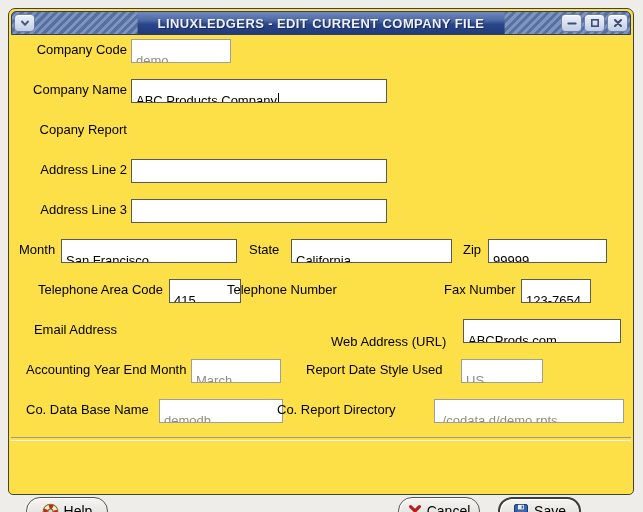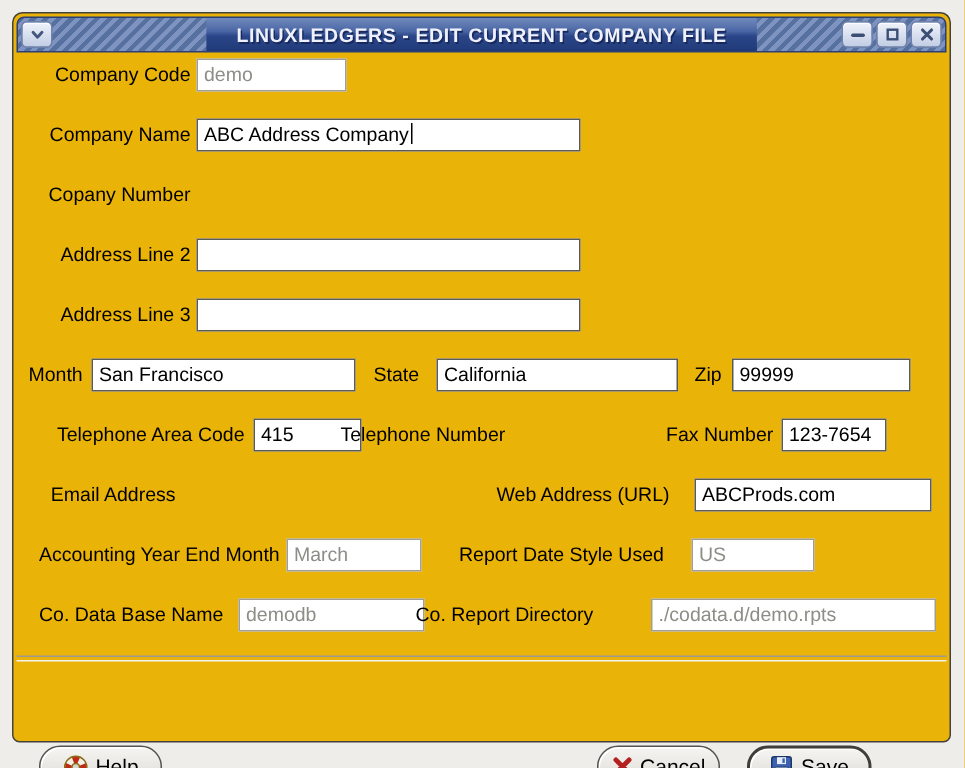--- a/index.html
+++ b/index.html
@@ -6,21 +6,21 @@
   body{
     width:643px;height:512px;
     background:#eeedea;
     font-family:"Liberation Sans", sans-serif;
     position:relative;
     overflow:hidden;
   }
   
   .window{
     position:absolute;left:8px;top:8px;width:626px;height:487px;
-    background:#eab308;
+    background:#fde047;
     border:1px solid #44423c;
     border-radius:7px 7px 5px 5px;
     box-sizing:border-box;
   }
   
   .titlebar{
     position:absolute;left:2px;top:2px;right:2px;height:24px;
     border-radius:5px 5px 0 0;
     background:repeating-linear-gradient(135deg,#56709f 0px,#56709f 3px,#7e93bf 3px,#7e93bf 6px);
     border:1px solid #2c3f74;
@@ -54,21 +54,21 @@
     position:absolute;height:22px;line-height:22px;
     font-size:13px;color:#000;white-space:nowrap;
   }
   .lbl.r{text-align:right;}
   .entry{
     position:absolute;height:22px;
     background:#ffffff;
     border:1px solid #5b5b55;
     box-sizing:border-box;
     font-size:13px;line-height:20px;color:#000;
-    padding:0 4px;white-space:nowrap;overflow:hidden;
+    padding:11px 4px;white-space:nowrap;overflow:hidden;
   }
   .entry.disabled{
     border-color:#a09e97;color:#8d8d88;
   }
   .cursor{
     display:inline-block;width:1px;height:14px;background:#000;
     vertical-align:-2px;margin-left:1px;
   }
   .separator{
     position:absolute;left:2px;right:2px;top:428px;height:2px;
@@ -124,23 +124,23 @@
             <path d="M3 3 L9 9 M9 3 L3 9" stroke="#3d4e74" stroke-width="2.1" stroke-linecap="round"></path>
           </svg>
       </span>
     </div>
   </div>
 
   <div class="lbl r" style="left:10px;top:30px;width:108px">Company Code</div>
   <div class="entry disabled" style="left:122px;top:30px;width:100px"><span>demo</span></div>
 
   <div class="lbl r" style="left:10px;top:70px;width:108px">Company Name</div>
-  <div class="entry" style="left:122px;top:70px;width:256px"><span>ABC Address Company</span><span class="cursor"></span></div>
-
-  <div class="lbl r" style="left:10px;top:110px;width:108px">Copany Number</div>
+  <div class="entry" style="left:122px;top:70px;width:256px"><span>ABC Products Company</span><span class="cursor"></span></div>
+
+  <div class="lbl r" style="left:10px;top:110px;width:108px">Copany Report</div>
 
   <div class="lbl r" style="left:10px;top:150px;width:108px">Address Line 2</div>
   <div class="entry" style="left:122px;top:150px;width:256px"><span></span></div>
 
   <div class="lbl r" style="left:10px;top:190px;width:108px">Address Line 3</div>
   <div class="entry" style="left:122px;top:190px;width:256px"><span></span></div>
 
   <div class="lbl r" style="left:10px;top:230px;width:34px">Month</div>
   <div class="entry" style="left:52px;top:230px;width:176px"><span>San Francisco</span></div>
   <div class="lbl" style="left:240px;top:230px">State</div>
@@ -148,21 +148,21 @@
   <div class="lbl" style="left:454px;top:230px">Zip</div>
   <div class="entry" style="left:479px;top:230px;width:119px"><span>99999</span></div>
 
   <div class="lbl r" style="left:10px;top:270px;width:144px">Telephone Area Code</div>
   <div class="entry" style="left:160px;top:270px;width:72px"><span>415</span></div>
   <div class="lbl" style="left:218px;top:270px">Telephone Number</div>
   <div class="lbl" style="left:435px;top:270px">Fax Number</div>
   <div class="entry" style="left:512px;top:270px;width:70px"><span>123-7654</span></div>
 
   <div class="lbl r" style="left:10px;top:310px;width:98px">Email Address</div>
-  <div class="lbl" style="left:322px;top:310px">Web Address (URL)</div>
+  <div class="lbl" style="left:322px;top:322px">Web Address (URL)</div>
   <div class="entry" style="left:454px;top:310px;width:158px"><span>ABCProds.com</span></div>
 
   <div class="lbl" style="left:17px;top:350px">Accounting Year End Month</div>
   <div class="entry disabled" style="left:182px;top:350px;width:90px"><span>March</span></div>
   <div class="lbl" style="left:297px;top:350px">Report Date Style Used</div>
   <div class="entry disabled" style="left:452px;top:350px;width:82px"><span>US</span></div>
 
   <div class="lbl" style="left:17px;top:390px">Co. Data Base Name</div>
   <div class="entry disabled" style="left:150px;top:390px;width:124px"><span>demodb</span></div>
   <div class="lbl" style="left:268px;top:390px">Co. Report Directory</div>

